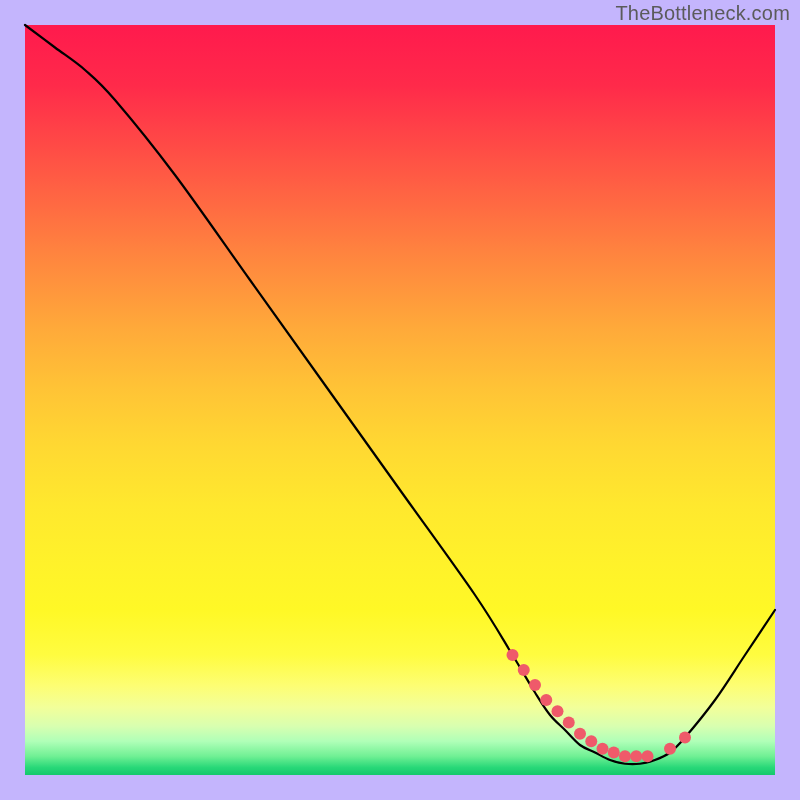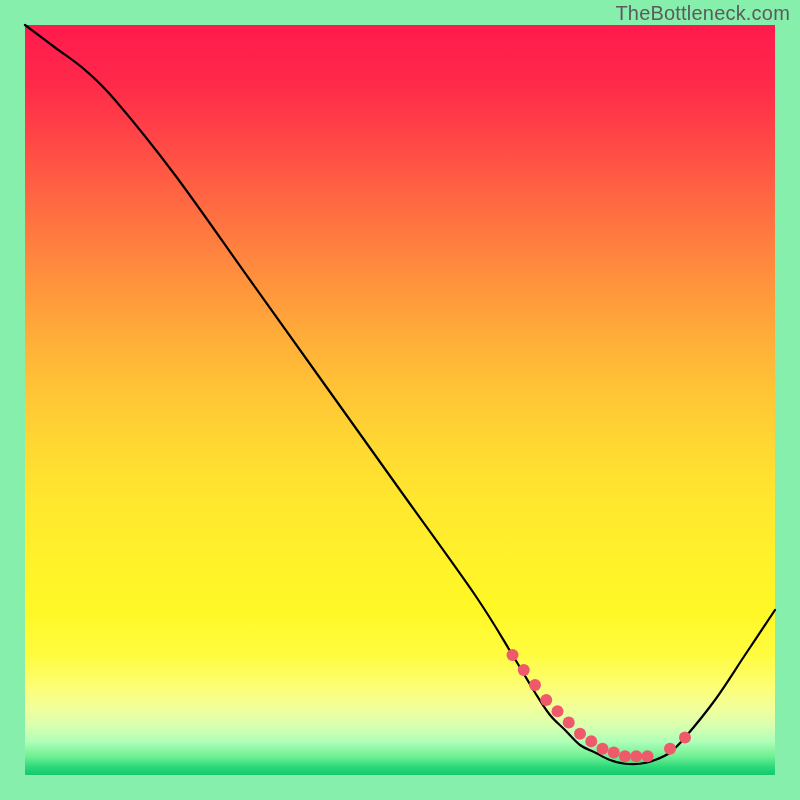--- a/index.html
+++ b/index.html
@@ -1,21 +1,21 @@
 <!DOCTYPE html>
 <html><head>
 <meta charset="utf-8">
 <style>
   * { margin: 0; padding: 0; box-sizing: border-box; }
   html, body { width: 800px; height: 800px; overflow: hidden; background: #000; }
   .stage {
     position: relative;
     width: 800px;
     height: 800px;
-    background: #86efac;
+    background: #c4b5fd;
   }
   .plot-area {
     position: absolute;
     left: 25px;
     top: 25px;
     width: 750px;
     height: 750px;
     background: linear-gradient(to bottom,
       #ff1a4d 0%,
       #ff2a4a 8%,

